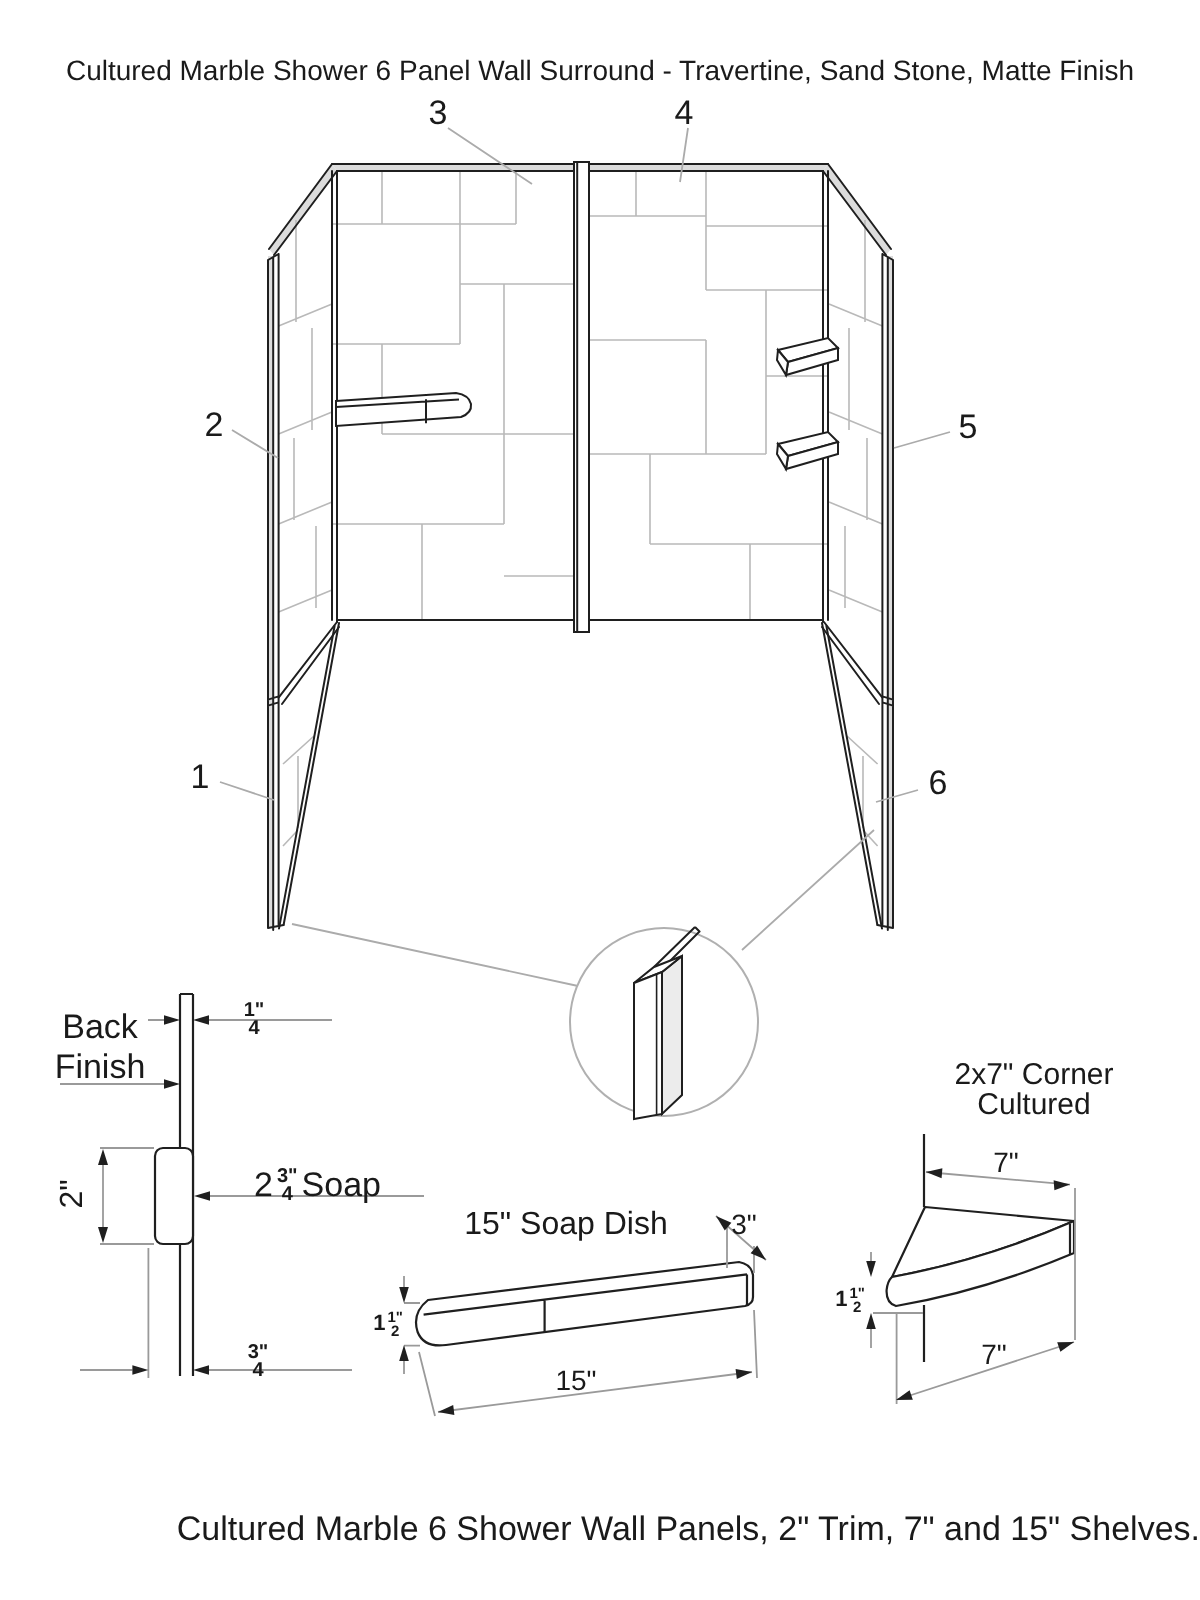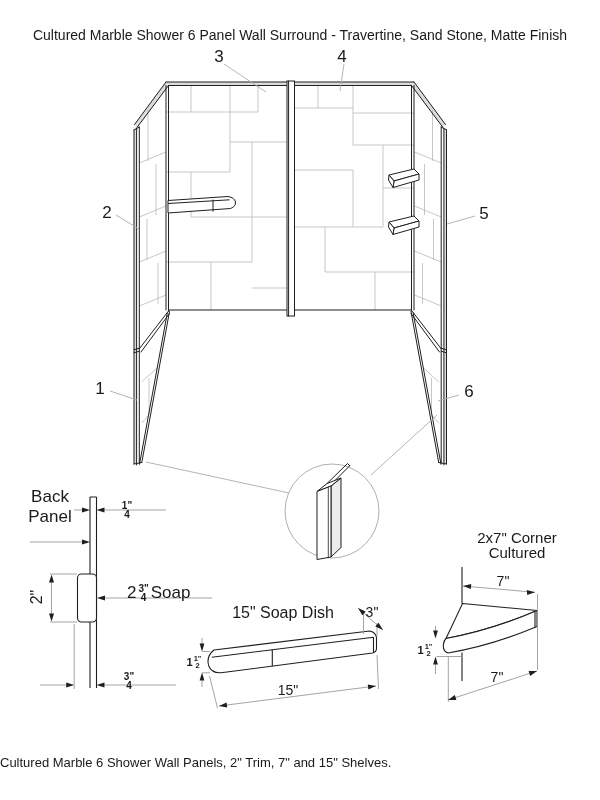--- a/index.html
+++ b/index.html
@@ -1,21 +1,21 @@
 <!DOCTYPE html>
 <html><head>
 <meta charset="utf-8">
 <style>
   html,body{margin:0;padding:0;background:#ffffff;}
   #page{position:relative;width:600px;height:800px;background:#fff;overflow:hidden;
         font-family:"Liberation Sans", sans-serif;color:#1a1a1a;}
   #art{position:absolute;left:0;top:0;}
   .lbl{position:absolute;white-space:nowrap;transform:translate(-50%,-50%);}
   .title{left:0;right:0;top:27px;text-align:center;font-size:14px;transform:none;position:absolute;}
-  .caption{left:0;right:0;top:755px;text-align:left;font-size:13px;transform:none;position:absolute;}
+  .caption{left:0;right:0;top:755px;text-align:right;font-size:17px;transform:none;position:absolute;}
   .part{font-size:17px;}
   .big{font-size:17px;line-height:20px;text-align:center;}
   .med{font-size:16px;line-height:16px;text-align:center;}
   .sub{font-size:15px;line-height:15px;text-align:center;}
   .dim{font-size:14px;}
   .frac{display:inline-flex;flex-direction:column;align-items:center;
         font-size:10px;line-height:9px;font-weight:bold;}
   .mixed{display:inline-flex;align-items:center;gap:1px;}
   .mixed .whole{font-size:11px;font-weight:bold;}
   .mixed .frac{font-size:7.5px;line-height:7px;}
@@ -182,23 +182,23 @@
 
   <div class="title">Cultured Marble Shower 6 Panel Wall Surround - Travertine, Sand Stone, Matte Finish</div>
 
   <div class="lbl part" style="left:219px;top:57px">3</div>
   <div class="lbl part" style="left:342px;top:57px">4</div>
   <div class="lbl part" style="left:107px;top:213px">2</div>
   <div class="lbl part" style="left:484px;top:214px">5</div>
   <div class="lbl part" style="left:100px;top:389px">1</div>
   <div class="lbl part" style="left:469px;top:392px">6</div>
 
-  <div class="lbl big" style="left:50px;top:507px">
+  <div class="lbl big" style="left:50px;top:524px">
     <div>Back</div>
-    <div>Panel</div>
+    <div>Finish</div>
   </div>
   <div class="lbl frac" style="left:127px;top:510px">
     <span>1"</span>
     <span>4</span>
   </div>
   <div class="lbl med rot" style="left:37px;top:597px">2"</div>
   <div class="trimlbl" style="position:absolute;left:127px;top:593px">
     <span class="big">2</span>
     <span class="frac">
       <span>3"</span>

